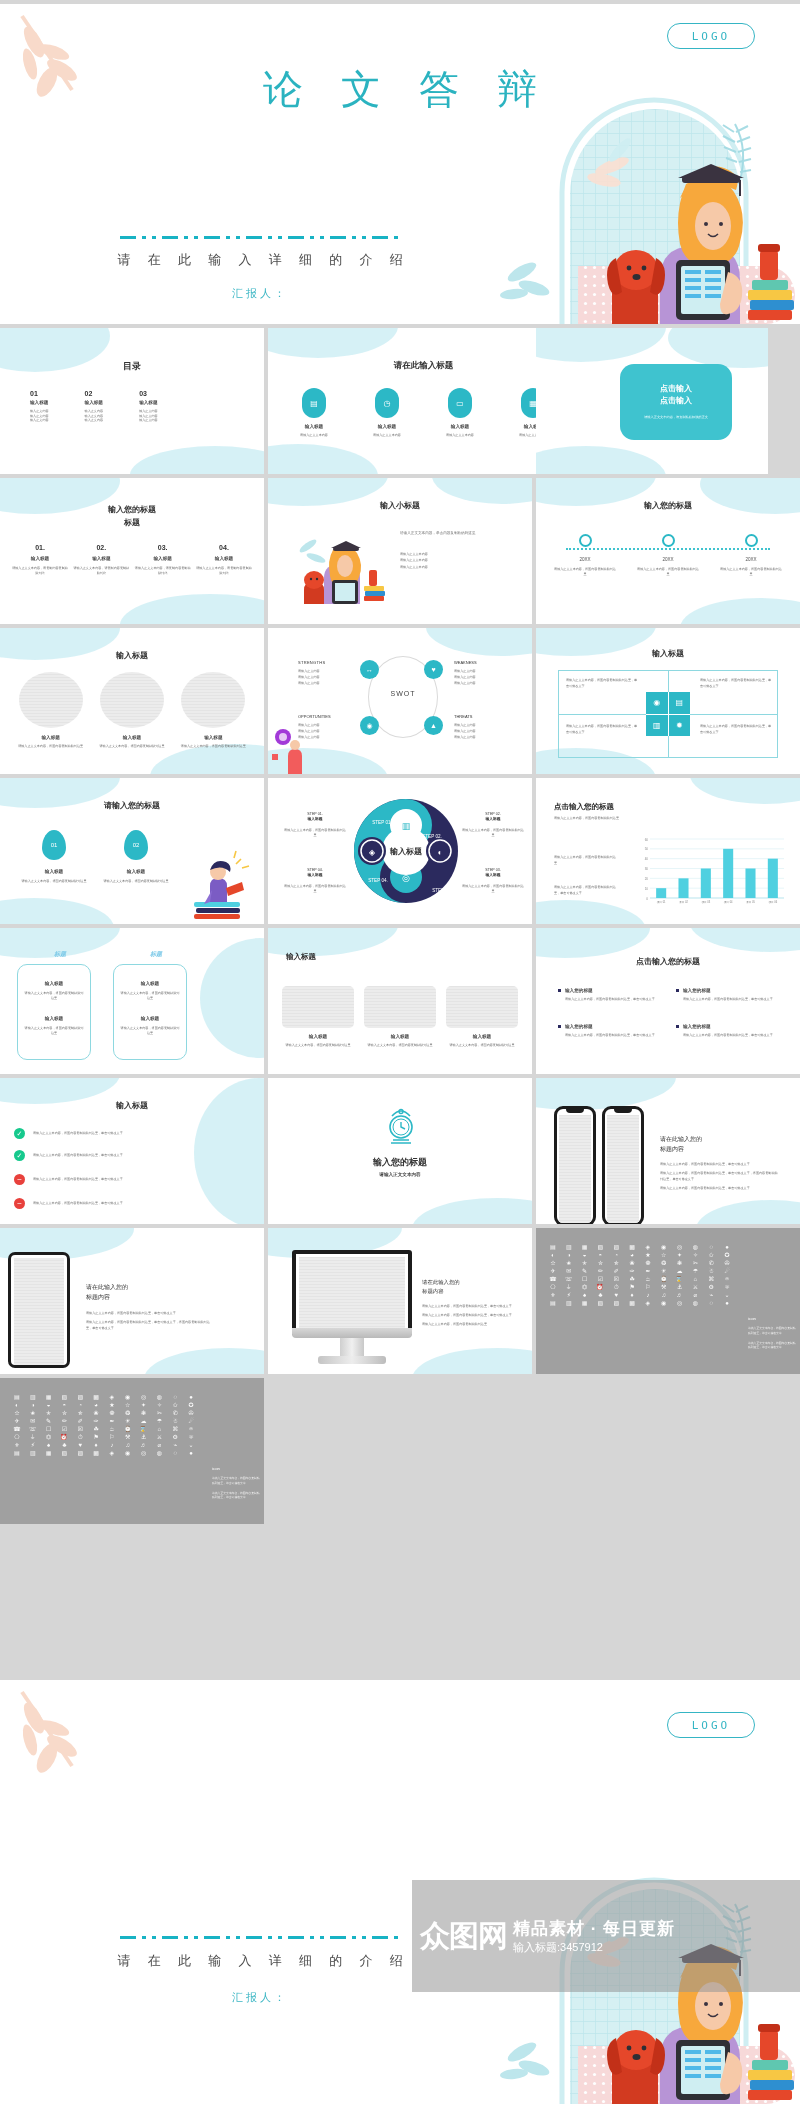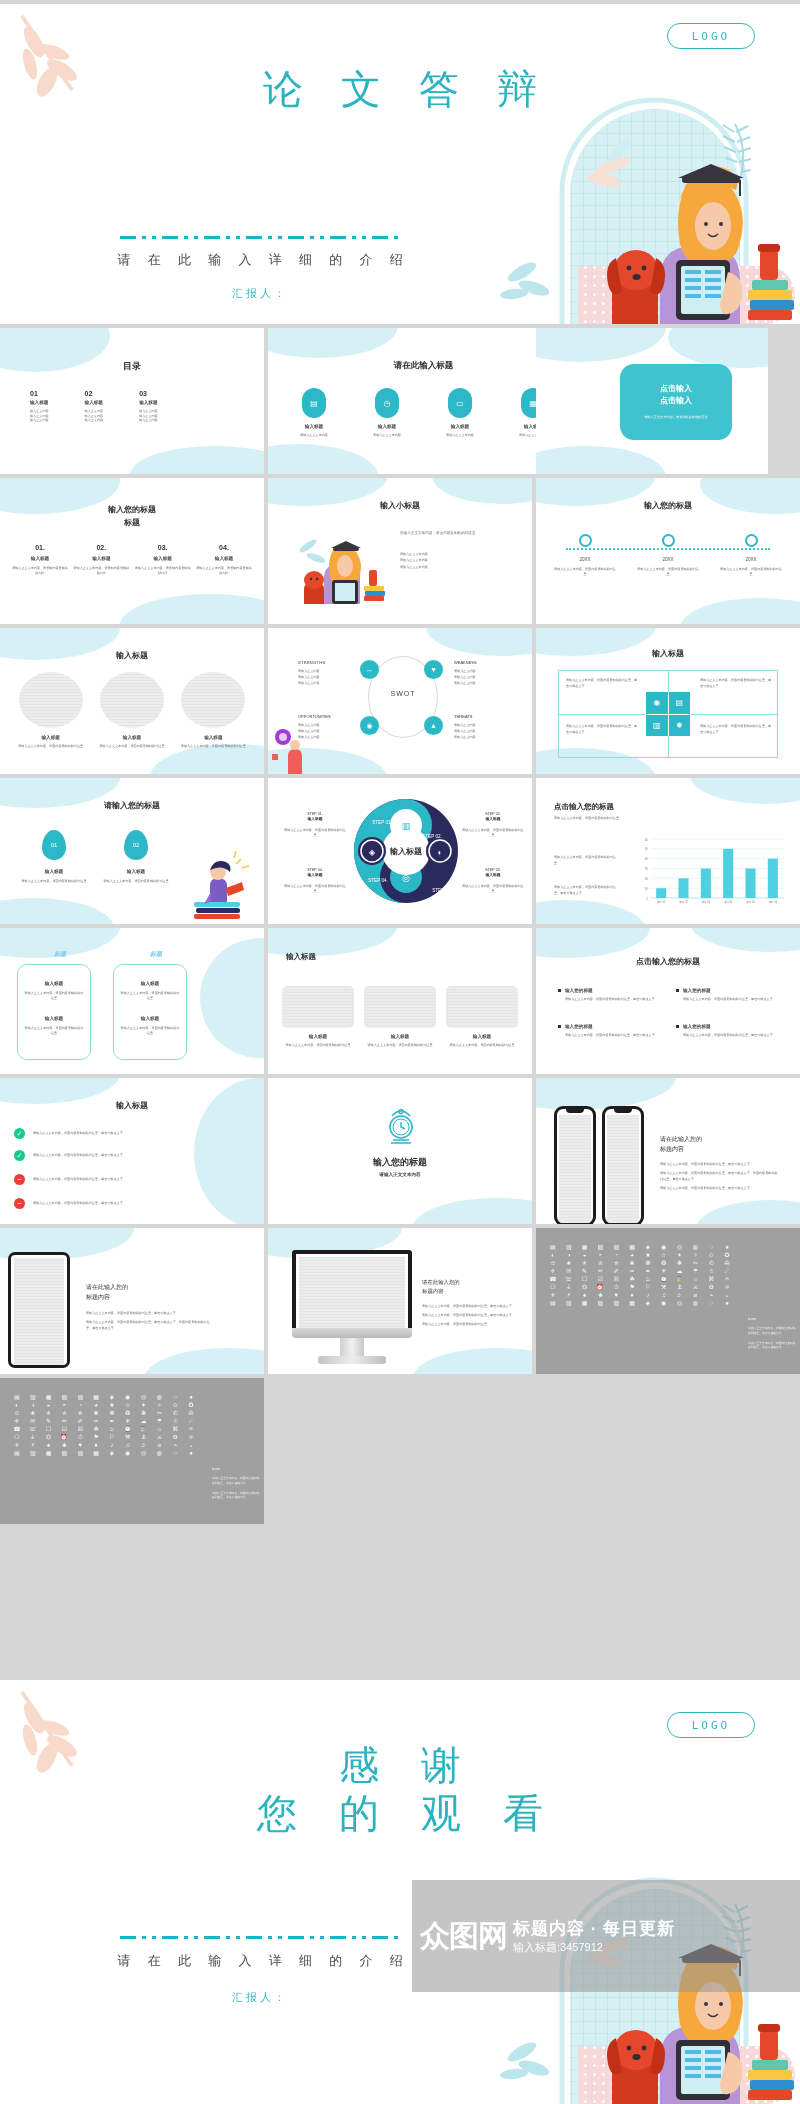--- a/index.html
+++ b/index.html
@@ -984,24 +984,20 @@
       <ellipse cx="20" cy="52" rx="6" ry="16" transform="rotate(-15 20 52)" fill="#f8d9c8"></ellipse>
       <ellipse cx="44" cy="40" rx="16" ry="6" transform="rotate(20 44 40)" fill="#f8d9c8"></ellipse>
       <ellipse cx="52" cy="58" rx="17" ry="7" transform="rotate(32 52 58)" fill="#f8d9c8"></ellipse>
       <ellipse cx="37" cy="70" rx="8" ry="16" transform="rotate(28 37 70)" fill="#f8d9c8"></ellipse>
     </svg>
 
     <div class="logo-pill" style="top:32px">
       <span>LOGO</span>
     </div>
 
-    <div class="thanks-title">
-      <div>感 谢</div>
-      <div>您 的 观 看</div>
-    </div>
 
     <div class="dash-rule" style="top:256px"></div>
     <div class="cover-sub" style="top:272px">请 在 此 输 入 详 细 的 介 绍</div>
     <div class="cover-presenter" style="top:310px">汇报人：</div>
 
     <svg class="illus" viewBox="0 0 300 250">
       <defs>
         <pattern id="grid2" width="12" height="12" patternUnits="userSpaceOnUse">
           <rect width="12" height="12" fill="#d6f0f3"></rect>
           <path d="M12 0 V12 M0 12 H12" stroke="#bde6ec" stroke-width="1.4"></path>
@@ -1074,19 +1070,19 @@
       <g fill="#bde6ec">
         <ellipse cx="22" cy="198" rx="16" ry="6" transform="rotate(-30 22 198)"></ellipse>
         <ellipse cx="34" cy="214" rx="16" ry="6" transform="rotate(18 34 214)"></ellipse>
         <ellipse cx="14" cy="220" rx="14" ry="5" transform="rotate(-6 14 220)"></ellipse>
       </g>
     </svg>
 
     <div class="wm">
       <div class="wm-logo">众图网</div>
       <div class="wm-right">
-        <div class="wm-t1">标题内容 · 每日更新</div>
+        <div class="wm-t1">精品素材 · 每日更新</div>
         <div class="wm-t2">输入标题:3457912</div>
       </div>
     </div>
   </div>
 
 </div>
 
 </body></html>

